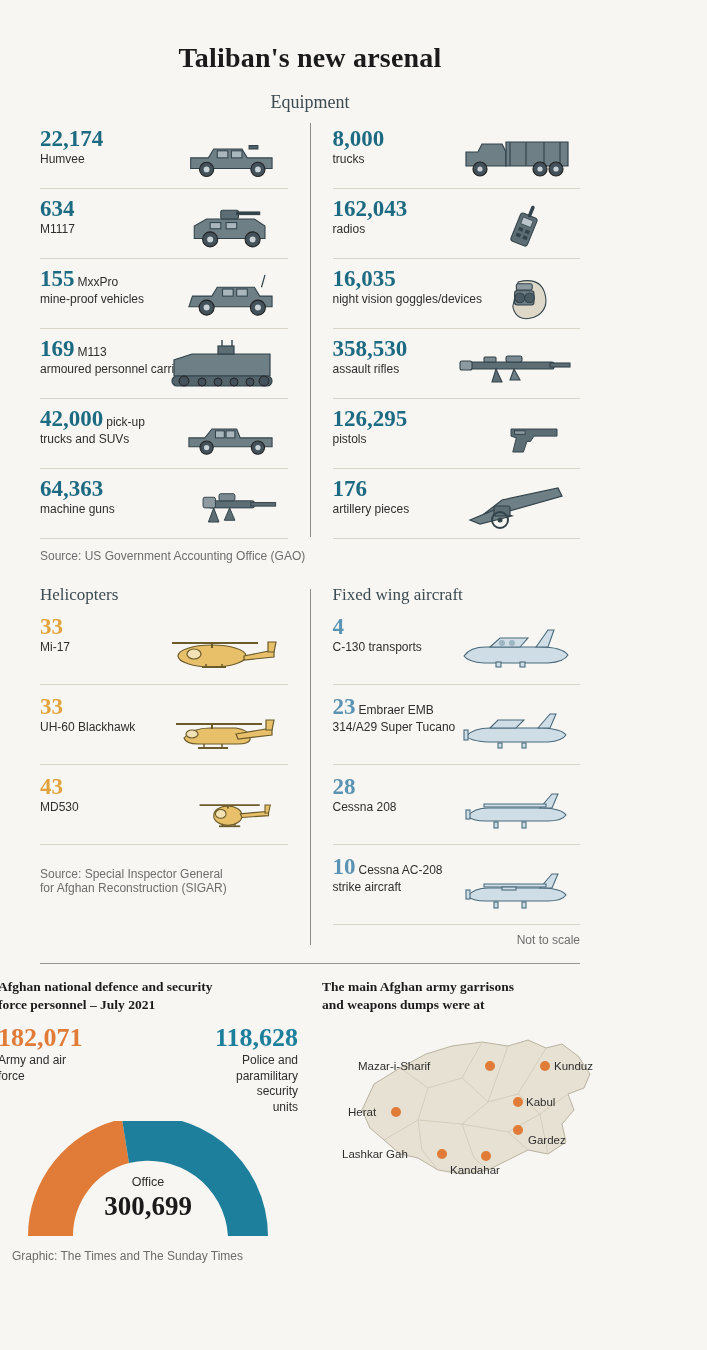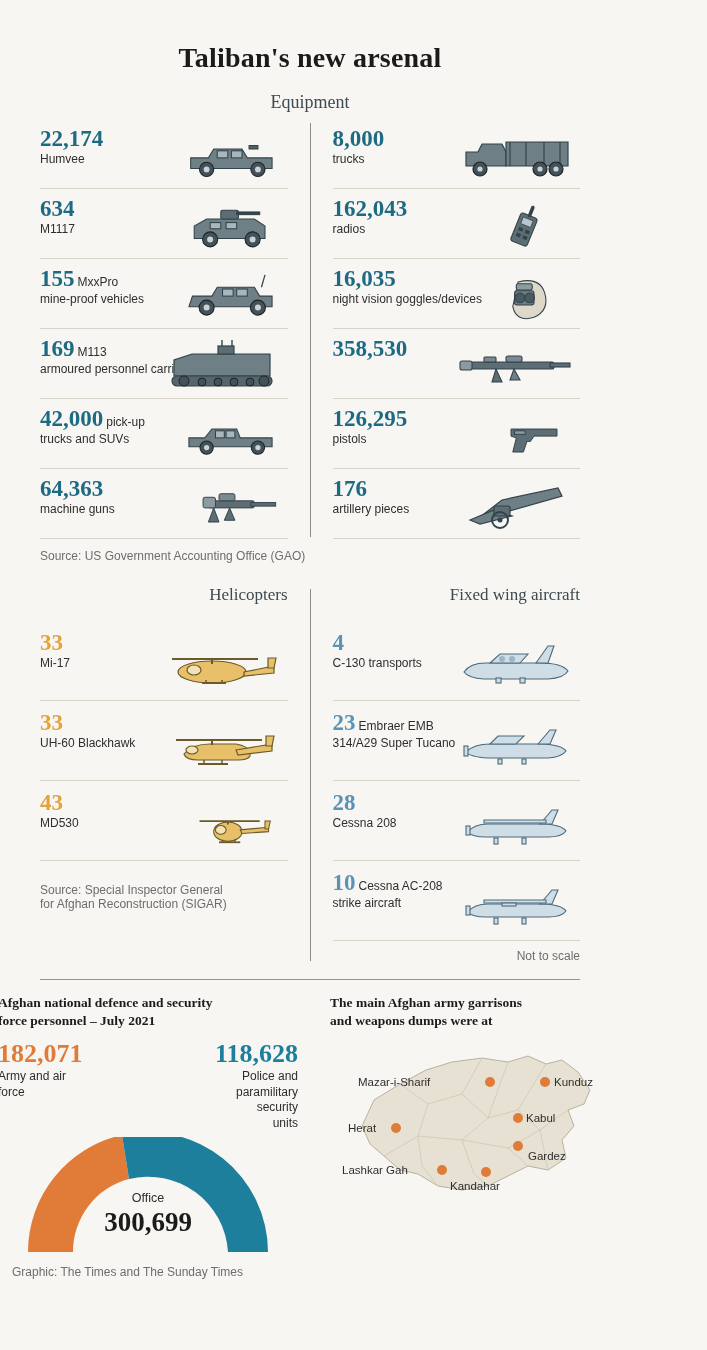--- a/index.html
+++ b/index.html
@@ -85,25 +85,25 @@
   }
   .art.wide { width:130px; }
 
   .source {
     font-size:12px;
     color:#6d6d6d;
     padding:10px 28px 0 28px;
   }
 
   .sub-head {
-    text-align:right;
+    text-align:left;
     font-family:"Liberation Serif", serif;
     font-size:17px;
     color:#3c4a52;
-    margin-bottom:16px;
+    margin-bottom:0;
   }
 
   .heli-row, .fw-row {
     position:relative;
     border-bottom:1px solid #d9d4c8;
     height:80px;
     box-sizing:border-box;
     padding-top:10px;
   }
   .num.gold { color:#e2a33c; }
@@ -364,20 +364,21 @@
             <rect x="56" y="20" width="22" height="16" rx="3" fill="#6f7f86"></rect>
             <circle cx="62" cy="28" r="5.5" fill="#4a5a62"></circle>
             <circle cx="73" cy="28" r="5.5" fill="#4a5a62"></circle>
             <rect x="58" y="12" width="18" height="7" rx="2" fill="#8d9ba1"></rect>
           </g>
         </svg>
       </div>
 
       <div class="row">
         <span class="num">358,530</span>
+        <div class="label">assault rifles</div>
         <svg class="art wide" viewBox="0 0 130 54">
           <g fill="#5d6d74" stroke="#33434b" stroke-width="1.1">
             <rect x="18" y="22" width="86" height="7" rx="2"></rect>
             <rect x="100" y="23" width="20" height="4"></rect>
             <rect x="10" y="21" width="12" height="9" rx="2" fill="#8d9ba1"></rect>
             <path d="M46 29 L42 42 L52 42 Z"></path>
             <path d="M64 29 L60 40 L70 40 Z" fill="#6f7f86"></path>
             <rect x="56" y="16" width="16" height="6" rx="2" fill="#7b8a91"></rect>
             <rect x="34" y="17" width="12" height="5" rx="1" fill="#7b8a91"></rect>
           </g>
@@ -575,21 +576,21 @@
 
           <path d="M 30 115 A 120 120 0 0 1 124 -2 L 131 42 A 75 75 0 0 0 75 115 Z" fill="#e07c38"></path>
           <path d="M 124 -2 A 120 120 0 0 1 270 115 L 230 115 A 80 80 0 0 0 131 42 Z" fill="#1d7f9c"></path>
         </svg>
         <div class="total-label">Office</div>
         <div class="total-num">300,699</div>
       </div>
     </div>
 
     <div class="b-right">
-      <div class="b-title" style="white-space:pre-line;margin-left:8px;">The main Afghan army garrisons
+      <div class="b-title" style="white-space:pre-line;">The main Afghan army garrisons
 and weapons dumps were at</div>
 
       <div class="map-wrap">
         <svg width="300" height="175" viewBox="0 0 300 175">
           <path d="M40 86 L52 60 L78 44 L104 30 L130 22 L160 18 L186 22 L206 16 L224 24 L240 20 L256 32 L268 50 L262 64 L246 70 L252 86 L240 100 L244 118 L226 130 L206 126 L186 136 L166 146 L140 150 L116 146 L96 134 L78 130 L62 116 L48 104 Z" fill="#e6e1d3" stroke="#b9b2a0" stroke-width="1"></path>
           <g stroke="#cfc8b6" stroke-width="0.8" fill="none">
             <path d="M78 44 L106 64 L96 96 L62 116"></path>
             <path d="M106 64 L140 54 L160 18"></path>
             <path d="M140 54 L166 78 L186 22"></path>
             <path d="M166 78 L196 70 L224 24"></path>

